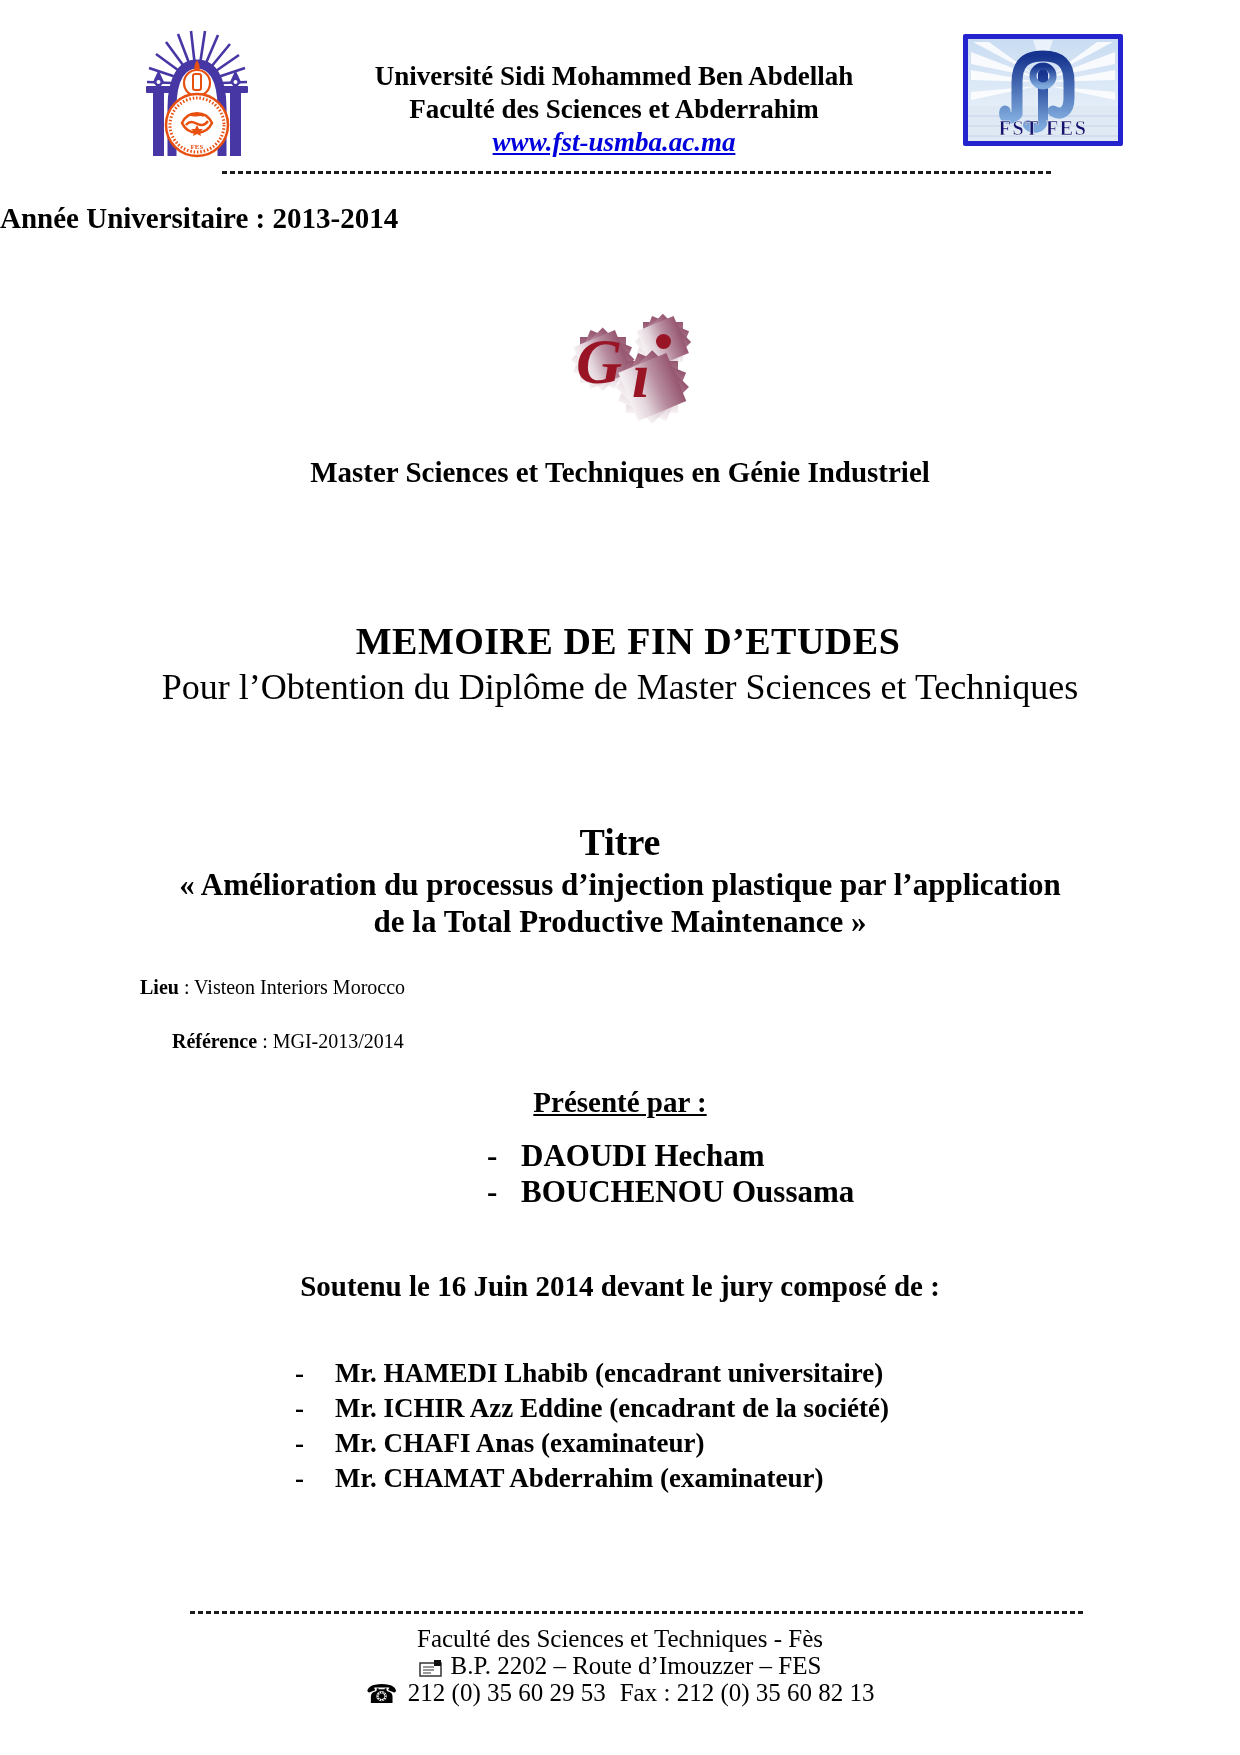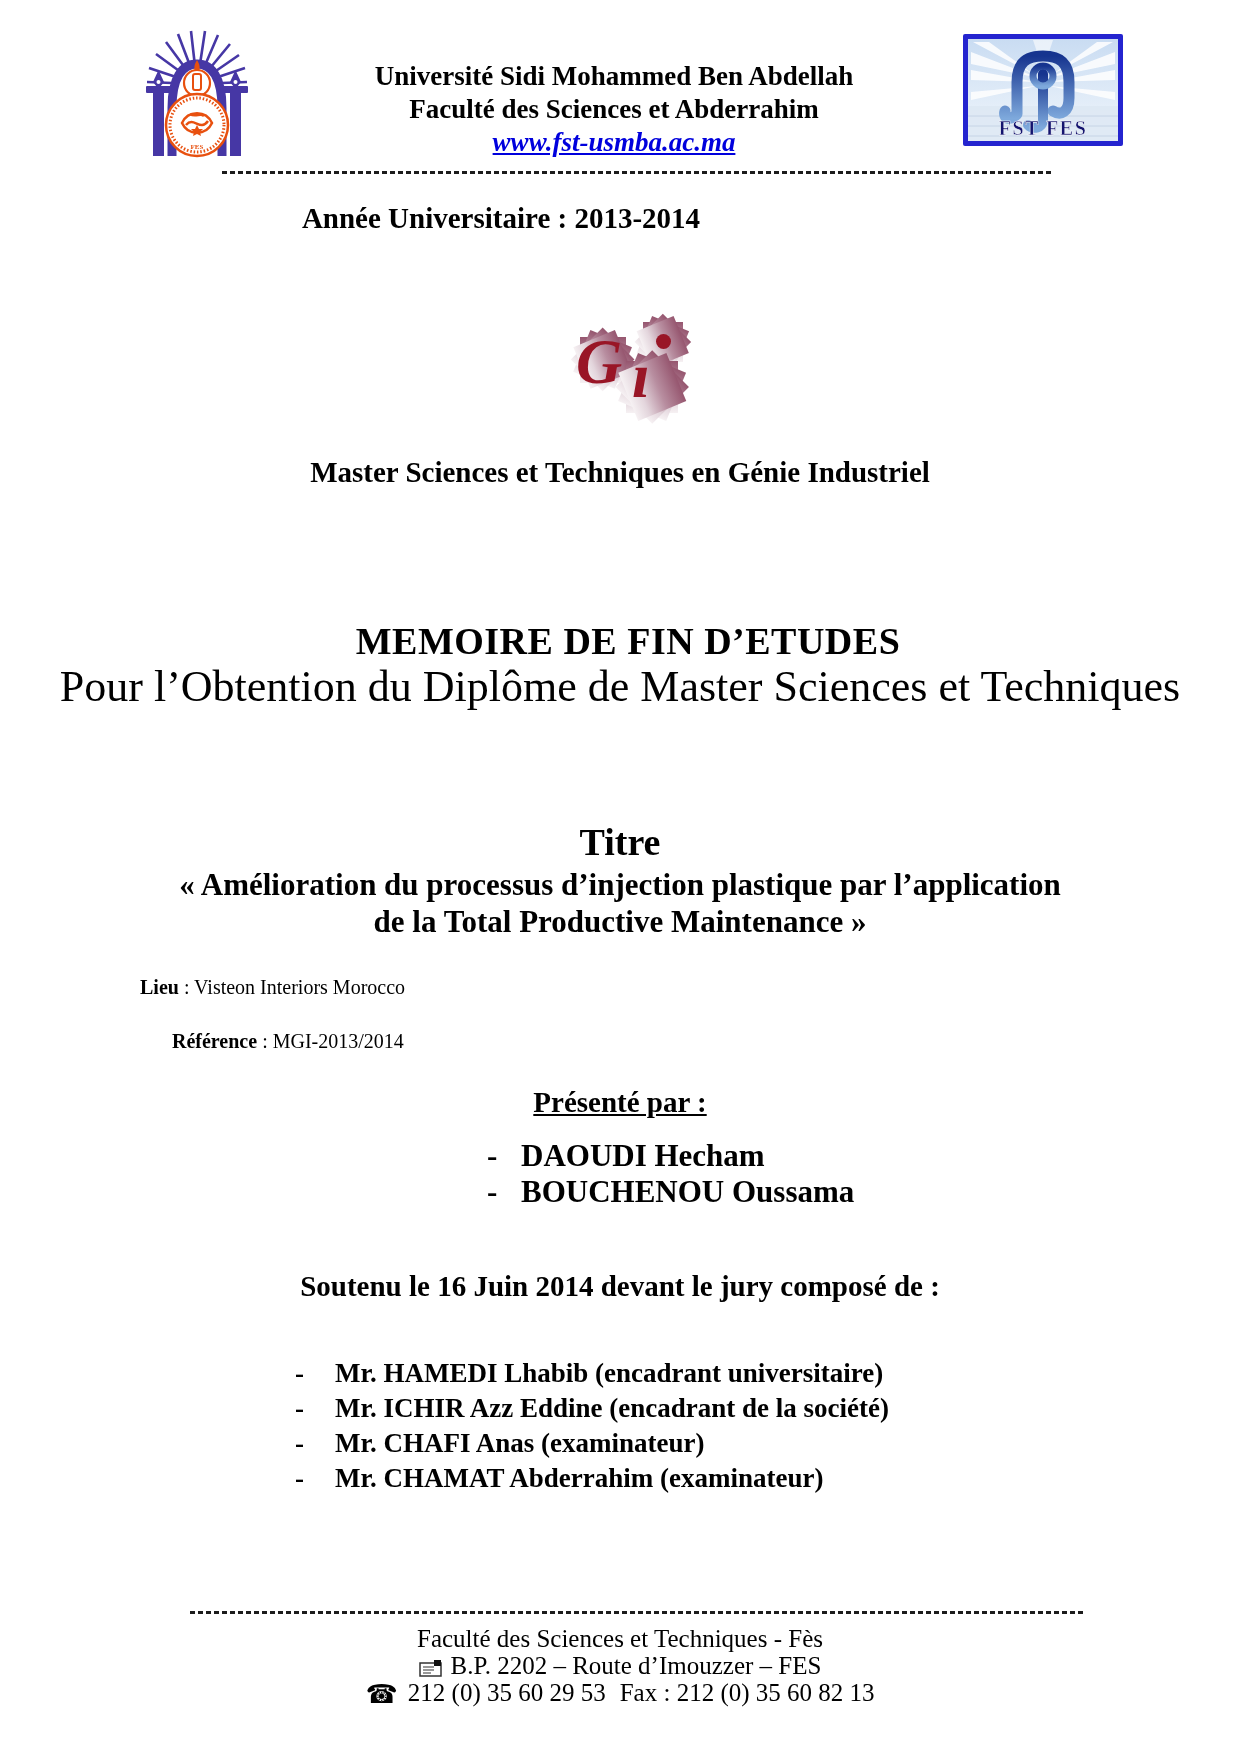--- a/index.html
+++ b/index.html
@@ -8,41 +8,41 @@
     margin:0 auto;overflow:hidden;
     font-family:"Liberation Serif","DejaVu Serif",serif;color:#000;
   }
   .abs{position:absolute;}
   
   #header-text{top:60px;left:0;right:12px;text-align:center;font-weight:bold;
     font-size:27px;line-height:33px;}
   #header-link{color:#0000dd;font-style:italic;text-decoration:underline;font-weight:bold;}
   .dashline{height:3px;background:repeating-linear-gradient(90deg,#1c1c1c 0 5px,transparent 5px 8px);}
   #dash-top{top:171px;left:222px;width:830px;}
-  #annee{top:202px;left:0;width:1002px;text-align:center;font-weight:bold;font-size:29px;}
+  #annee{top:202px;left:0;width:1002px;text-align:left;font-weight:bold;font-size:29px;}
   
   #gi{top:300px;left:560px;width:170px;height:135px;}
   .gear{position:absolute;}
   .gear b{position:absolute;left:14.6%;top:14.6%;width:70.8%;height:70.8%;
     background:linear-gradient(180deg,#96566f 0%,#b88ea0 40%,#e3d5dc 75%,#f6f1f3 100%);}
   .gear b:nth-child(2){transform:rotate(22.5deg);}
   .gear b:nth-child(3){transform:rotate(45deg);}
   .gear b:nth-child(4){transform:rotate(67.5deg);}
   #gear1{left:11px;top:28px;width:64px;height:64px;}
   #gear2{left:75px;top:14px;width:56px;height:56px;}
   #gear3{left:55px;top:50px;width:74px;height:74px;}
   .gi-letter{position:absolute;font-style:italic;font-weight:bold;color:#991526;line-height:1;}
   #gi-g{left:16px;top:30px;font-size:64px;}
   #gi-i{left:72px;top:44px;font-size:64px;}
   #gi-dot{position:absolute;left:96px;top:34px;width:15px;height:15px;border-radius:50%;background:#991526;}
   
   #program{top:456px;left:0;right:0;text-align:center;font-weight:bold;font-size:29px;}
   #memoire{top:618px;left:0;right:0;text-align:center;line-height:46px;}
   #memoire .l1{font-weight:bold;font-size:38px;letter-spacing:.5px;margin-left:16px;}
-  #memoire .l2{font-size:44px;}
+  #memoire .l2{font-size:36px;}
   #titre-label{top:820px;left:0;right:0;text-align:center;font-weight:bold;font-size:38px;}
   #titre-body{top:866px;left:0;right:0;text-align:center;font-weight:bold;font-size:31px;line-height:37px;}
   
   .detail{left:140px;font-size:20px;}
   #lieu{top:976px;}
   #reference{top:1030px;margin-left:32px;}
   .detail .lab{font-weight:bold;}
   #presente{top:1086px;left:0;right:0;text-align:center;font-size:29px;font-weight:bold;}
   #presente span{text-decoration:underline;font-family:Liberation Serif, serif;}
   #authors{top:1138px;left:487px;font-weight:bold;font-size:31px;line-height:36px;}

